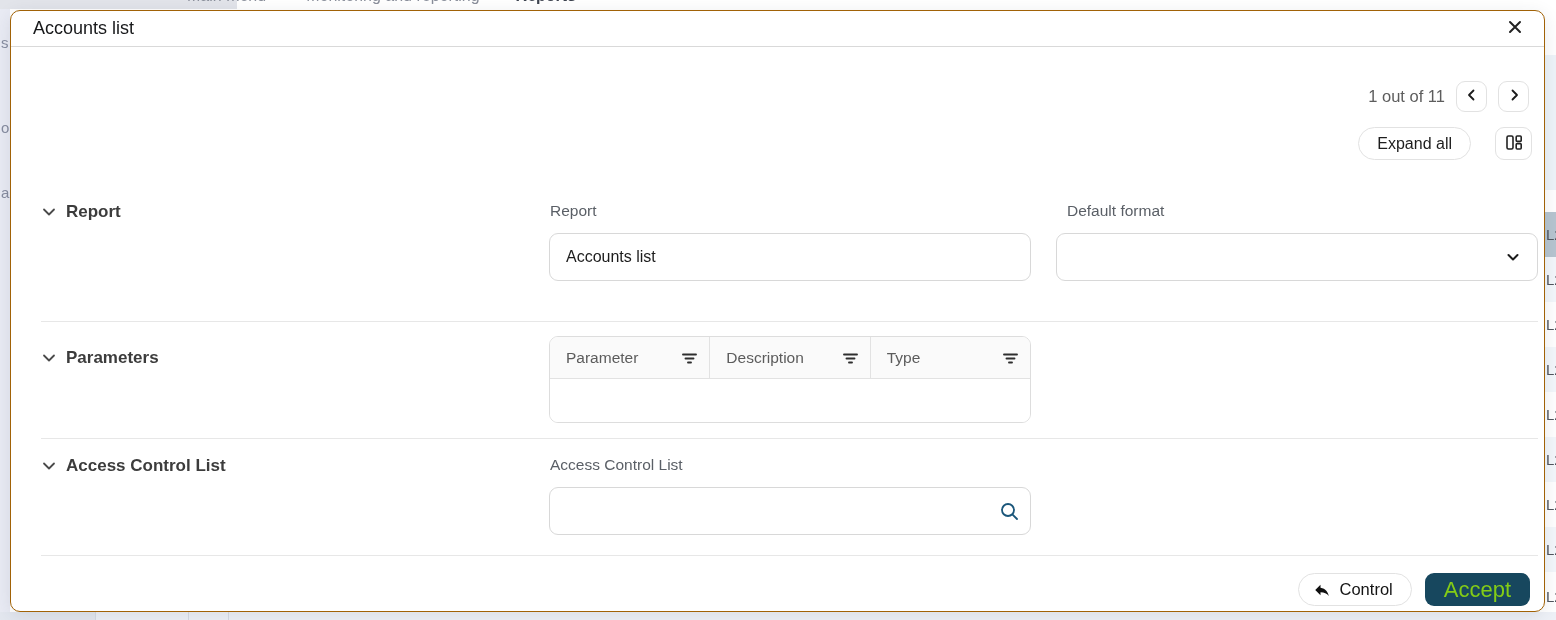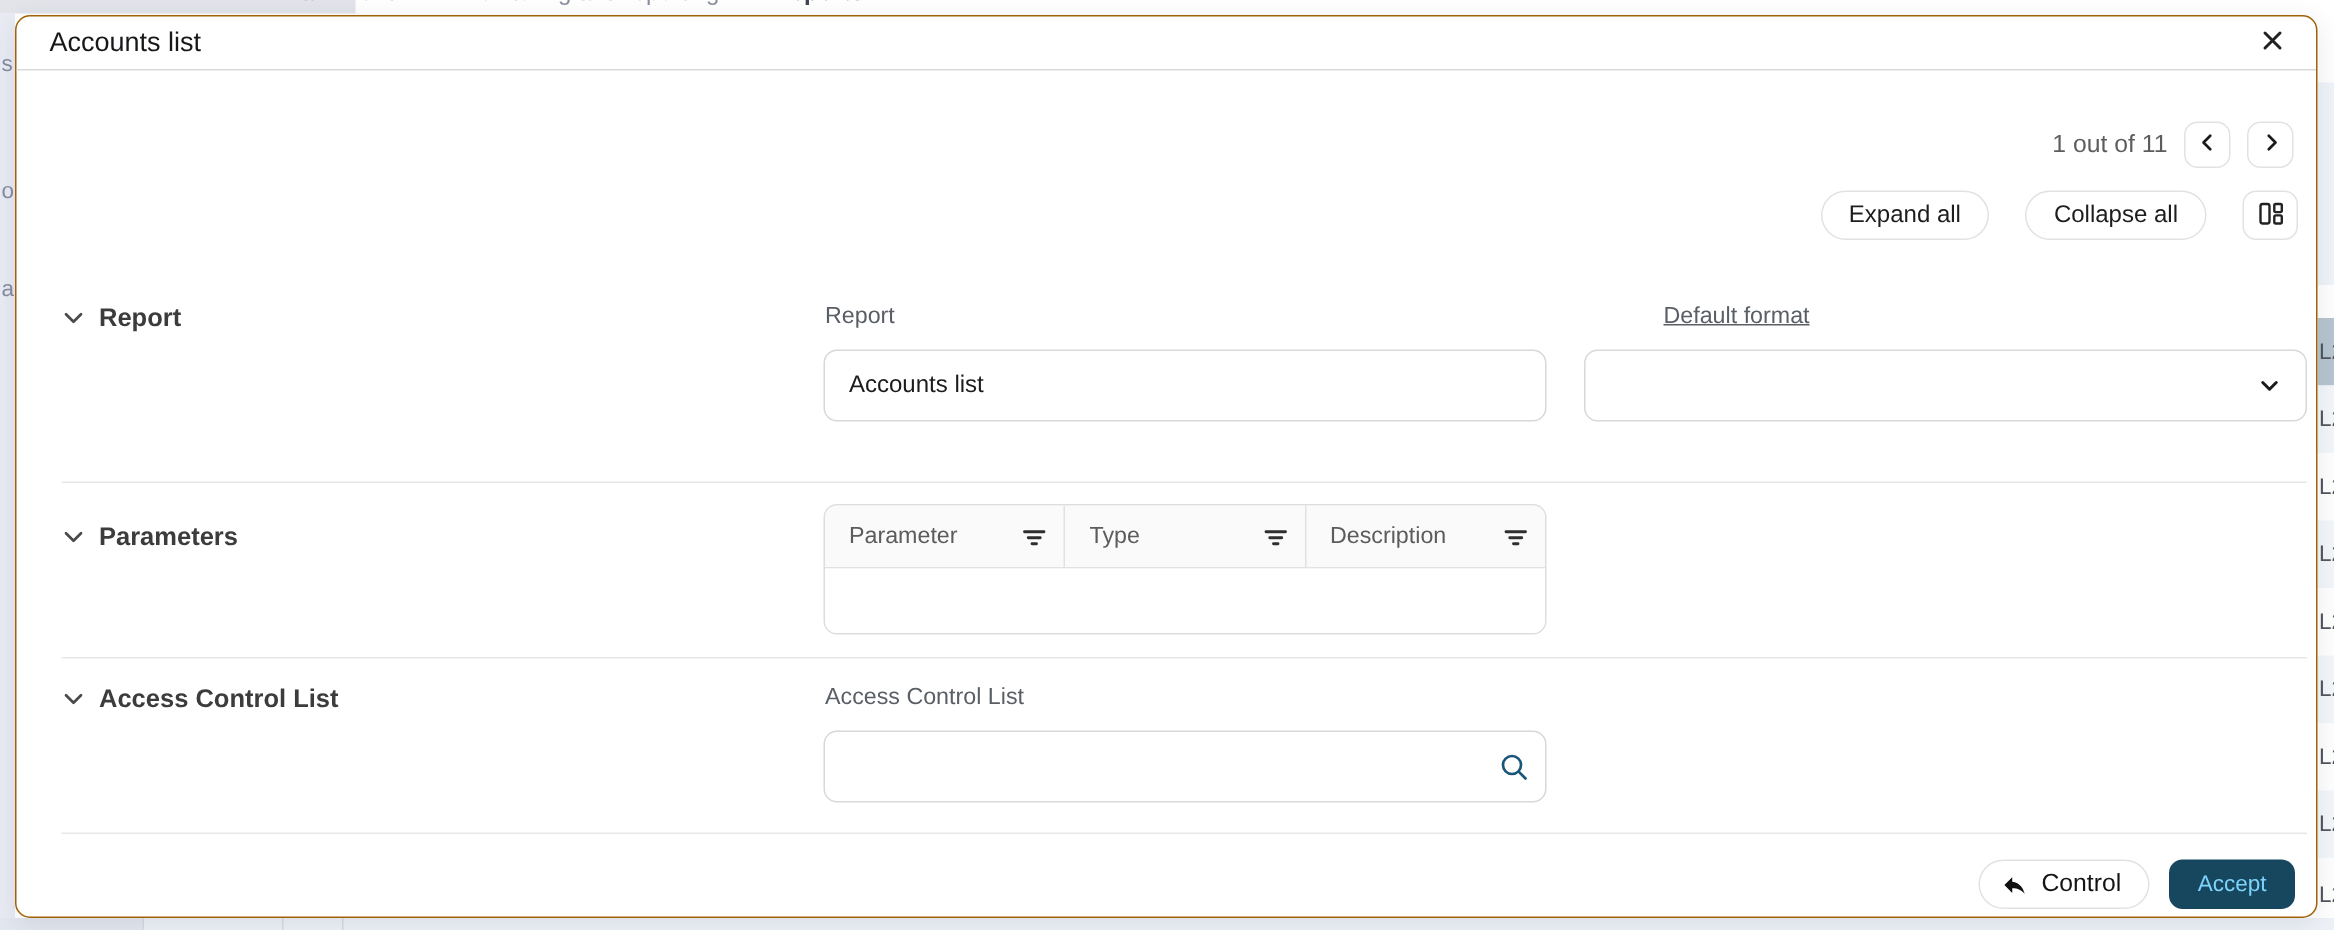--- a/index.html
+++ b/index.html
@@ -52,21 +52,21 @@
               font-size:16px; color:#1d1d1d; font-family:inherit; cursor:pointer; }
   .icon-btn { width:37px; height:33px; border:1px solid #e2e2e2; border-radius:9px; background:#fff;
               display:flex; align-items:center; justify-content:center; cursor:pointer; }
 
   .section-heading { position:absolute; left:30px; display:flex; align-items:center; gap:9px; cursor:pointer; }
   .section-heading span { font-size:17px; font-weight:700; color:#3c3c3c; }
   #sec-report { top:191px; } #sec-params { top:327px;margin-top:10px; } #sec-acl { top:445px; }
 
   .field-label { position:absolute; font-size:15.5px; color:#5a5f66; }
   #lbl-report { left:539px; top:191px; }
-  #lbl-format { left:1098px; top:191px;text-decoration:underline; }
+  #lbl-format { left:1056px; top:191px; }
   #lbl-acl    { left:539px; top:445px; }
 
   .text-input { position:absolute; height:48px; border:1px solid #d8d8d8; border-radius:9px;
                 font-size:16px; color:#1c1c1c; padding:0 16px; font-family:inherit; background:#fff; outline:none; }
   #report-input { left:538px; top:222px; width:482px; }
   #acl-input    { left:538px; top:476px; width:482px; padding-right:46px; }
   .search-icon-wrap { position:absolute; left:983px; top:485px; width:30px; height:30px;
                       display:flex; align-items:center; justify-content:center; cursor:pointer; }
 
   .select-box { position:absolute; left:1045px; top:222px; width:482px; height:48px; border:1px solid #d8d8d8;
@@ -80,22 +80,22 @@
                  border-radius:9px; background:#fff; overflow:hidden; }
   .pt-header { display:flex; background:#fafafa; border-bottom:1px solid #e2e2e2; height:42px; }
   .pt-cell { flex:1; display:flex; align-items:center; justify-content:space-between;
              padding:0 11px 0 16px; border-right:1px solid #e2e2e2; font-size:15.5px; color:#5c5c5c; cursor:pointer; }
   .pt-cell:last-child { border-right:none; }
   .pt-body { height:43px; background:#fff; }
 
   .footer { position:absolute; top:562px; right:14px; display:flex; align-items:center; gap:13px; }
   .cancel-btn { height:33px; padding:0 18px 0 14px; border:1px solid #e2e2e2; border-radius:17px; background:#fff;
                 display:flex; align-items:center; gap:9px; font-size:16.5px; color:#141414; cursor:pointer; font-family:inherit; }
-  .accept-btn { height:33px; padding:0 19px; border:none; border-radius:9px; background:#17475E; color:#7dd3fc;
-                font-size:15px; cursor:pointer; font-family:inherit; }
+  .accept-btn { height:33px; padding:0 19px; border:none; border-radius:9px; background:#17475E; color:#84cc16;
+                font-size:22px; cursor:pointer; font-family:inherit; }
 </style>
 </head>
 <body>
 
 <div class="page">
 
   <div class="bg-topblock"></div>
   <div class="bg-breadcrumb">
     <span class="bc1">Main menu</span><span class="bc2">Monitoring and reporting</span><span class="bc3">Reports</span>
   </div>
@@ -169,21 +169,20 @@
         <span>
           <svg width="16" height="16" viewBox="0 0 16 16">
               <polyline points="6.5,3.5 11,8 6.5,12.5" stroke="#1b1b1b" stroke-width="1.8" fill="none" stroke-linecap="round" stroke-linejoin="round"></polyline>
             </svg>
         </span>
       </button>
     </div>
 
     <div class="tool-row">
       <button class="pill-btn">Expand all</button>
-      <button class="pill-btn">Collapse all</button>
       <button class="icon-btn">
         <span>
           <svg width="18" height="17" viewBox="0 0 18 17">
               <rect x="2" y="2" width="6" height="13" rx="1.5" stroke="#222" stroke-width="1.6" fill="none"></rect>
               <rect x="11.2" y="2" width="5" height="5.4" rx="1" stroke="#222" stroke-width="1.6" fill="none"></rect>
               <rect x="11.2" y="9.6" width="5" height="5.4" rx="1" stroke="#222" stroke-width="1.6" fill="none"></rect>
             </svg>
         </span>
       </button>
     </div>
@@ -218,42 +217,42 @@
             <polyline points="3,5.5 8,10.5 13,5.5" stroke="#4a4a4a" stroke-width="1.8" fill="none" stroke-linecap="round" stroke-linejoin="round"></polyline>
           </svg>
       </span>
       <span>Parameters</span>
     </div>
 
     <div class="param-table">
       <div class="pt-header">
         <div class="pt-cell">
           <span>Parameter</span>
+          <span style="display:flex;">
+            <svg width="17" height="16" viewBox="0 0 17 16">
+                <path d="M2 4.5 H15 M4.5 8.5 H12.5 M7 12.5 H10" stroke="#2e2e2e" stroke-width="1.9" stroke-linecap="round"></path>
+              </svg>
+          </span>
+        </div>
+        <div class="pt-cell">
+          <span>Description</span>
           <span style="display:flex;">
             <svg width="17" height="16" viewBox="0 0 17 16">
                 <path d="M2 4.5 H15 M4.5 8.5 H12.5 M7 12.5 H10" stroke="#2e2e2e" stroke-width="1.9" stroke-linecap="round"></path>
               </svg>
           </span>
         </div>
         <div class="pt-cell">
           <span>Type</span>
           <span style="display:flex;">
             <svg width="17" height="16" viewBox="0 0 17 16">
                 <path d="M2 4.5 H15 M4.5 8.5 H12.5 M7 12.5 H10" stroke="#2e2e2e" stroke-width="1.9" stroke-linecap="round"></path>
               </svg>
           </span>
         </div>
-        <div class="pt-cell">
-          <span>Description</span>
-          <span style="display:flex;">
-            <svg width="17" height="16" viewBox="0 0 17 16">
-                <path d="M2 4.5 H15 M4.5 8.5 H12.5 M7 12.5 H10" stroke="#2e2e2e" stroke-width="1.9" stroke-linecap="round"></path>
-              </svg>
-          </span>
-        </div>
       </div>
       <div class="pt-body"></div>
     </div>
 
     <div class="divider" id="div2"></div>
 
     <div class="section-heading" id="sec-acl">
       <span style="display:flex;">
         <svg width="16" height="16" viewBox="0 0 16 16">
             <polyline points="3,5.5 8,10.5 13,5.5" stroke="#4a4a4a" stroke-width="1.8" fill="none" stroke-linecap="round" stroke-linejoin="round"></polyline>

